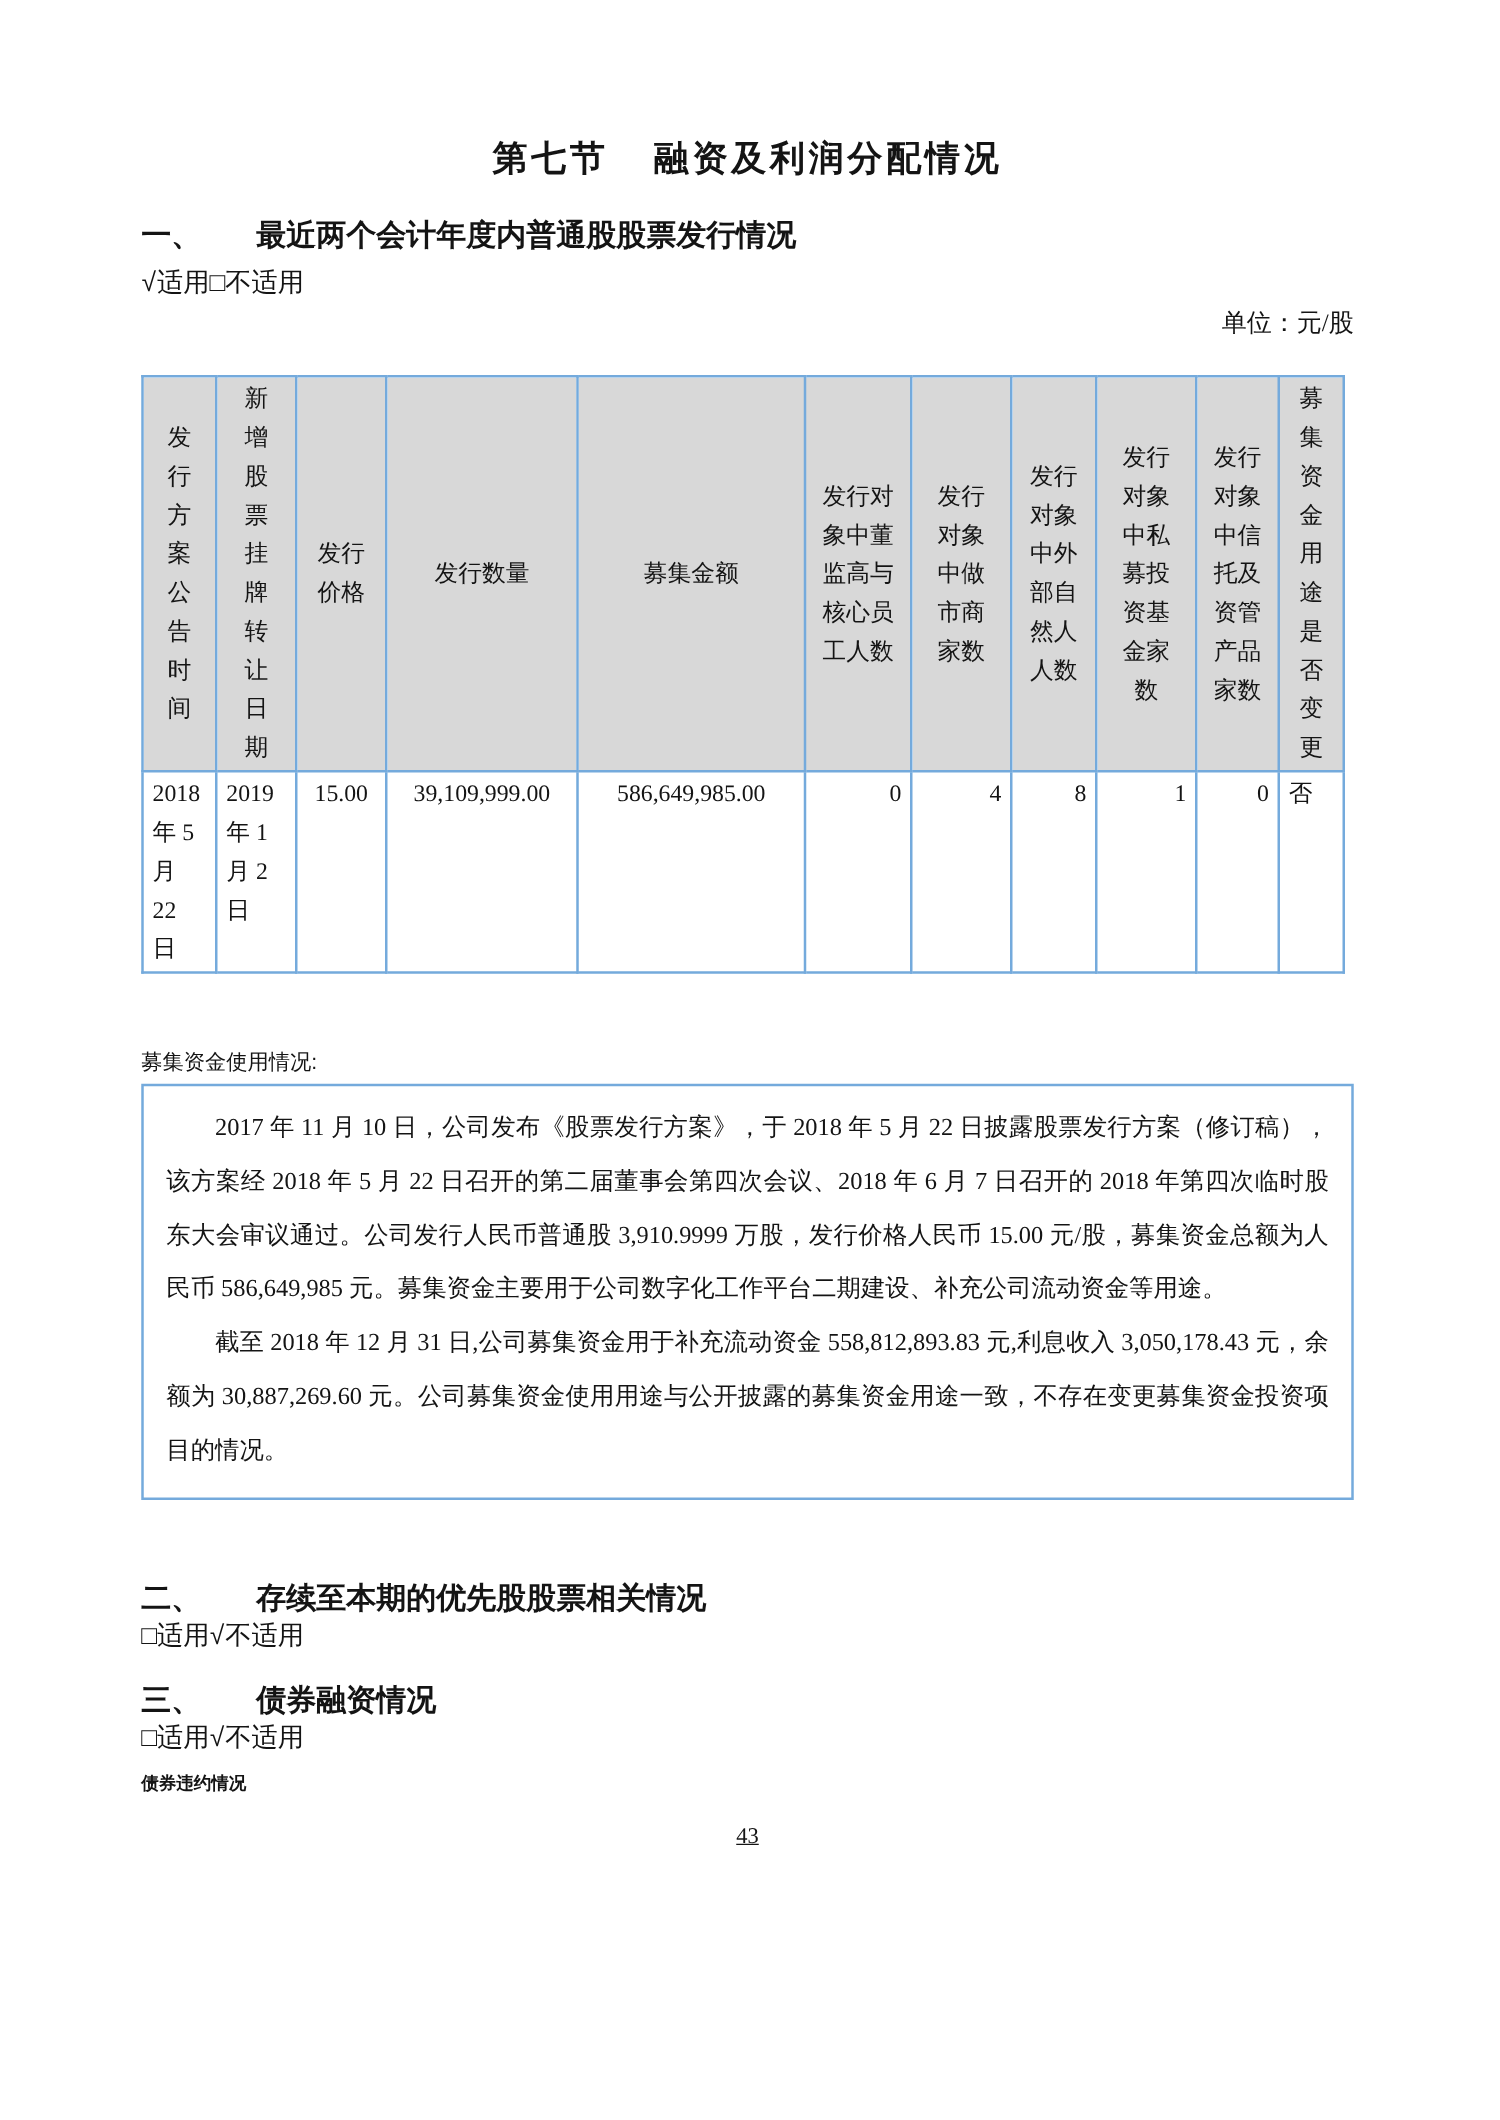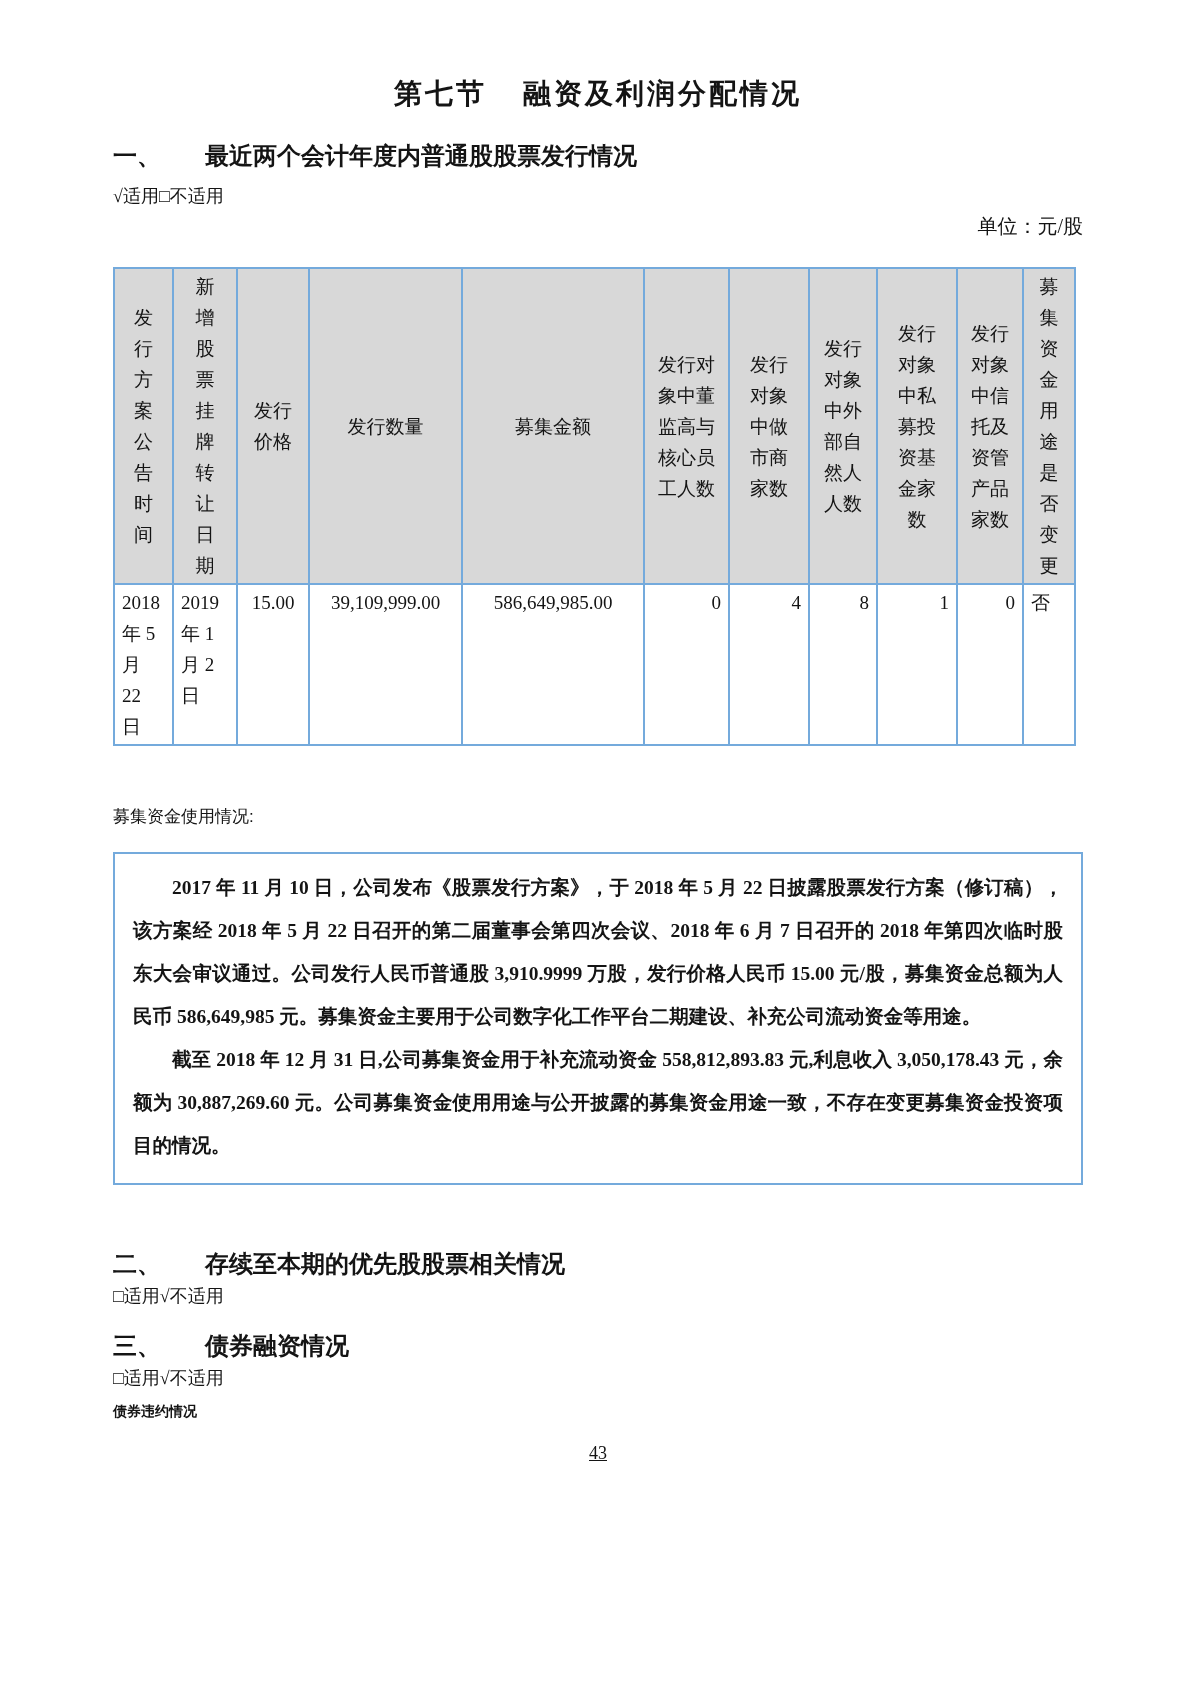--- a/index.html
+++ b/index.html
@@ -10,21 +10,21 @@
   * { margin: 0; padding: 0; box-sizing: border-box; }
   html, body { background: #ffffff; }
   body {
     width: 1200px; height: 1696px;
     font-family: "Liberation Serif", "DejaVu Serif", serif;
     color: var(--text);
     overflow: hidden;
   }
   .page {
     width: 1200px; height: 1696px;
-    padding: 77px 117px 0 113px;
+    padding: 110px 117px 0 113px;
   }
   .doc-title {
     text-align: center;
     font-family: "Liberation Sans", "DejaVu Sans", sans-serif;
     font-weight: bold;
     font-size: 28px;
     line-height: 34px;
     letter-spacing: 3px;
   }
   .doc-title .chapter-no { margin-right: 36px; }
@@ -33,23 +33,24 @@
     font-weight: bold;
     font-size: 24px;
     line-height: 30px;
     display: flex;
   }
   .sec-heading .sec-no { width: 92px; flex: 0 0 auto; }
   .sec-heading.s1 { margin-top: 30px; }
   .sec-heading.s2 { margin-top: 64px; }
   .sec-heading.s3 { margin-top: 22px; }
   .applicability {
-    font-size: 18px;
+    font-size: 21px;
     line-height: 26px;
     margin-top: 12px;
+    font-family: Liberation Mono, monospace;
   }
   .applicability.a2, .applicability.a3 { margin-top: 4px; }
   .unit-line {
     margin-top: 4px;
     font-size: 20px;
     line-height: 26px;
     text-align: right;
   }
   table.issuance {
     margin-top: 28px;
@@ -83,25 +84,24 @@
   td.ar { text-align: right; }
   .fund-heading {
     margin-top: 56px;
     margin-left: 0;
     font-family: "Liberation Sans", "DejaVu Sans", sans-serif;
     font-weight: normal;
     font-size: 17px;
     line-height: 30px;
   }
   .fund-box {
-    margin-top: 20px;
+    margin-top: 2px;
     width: 970px;
     border: 2px solid var(--table-border);
     padding: 12px 18px 16px 18px;
-    font-weight: bold;
   }
   .fund-box p {
     font-size: 19.5px;
     line-height: 43px;
     text-indent: 2em;
     text-align: justify;
   }
   .bond-default-subheading {
     margin-top: 6px;
     font-family: "Liberation Sans", "DejaVu Sans", sans-serif;

